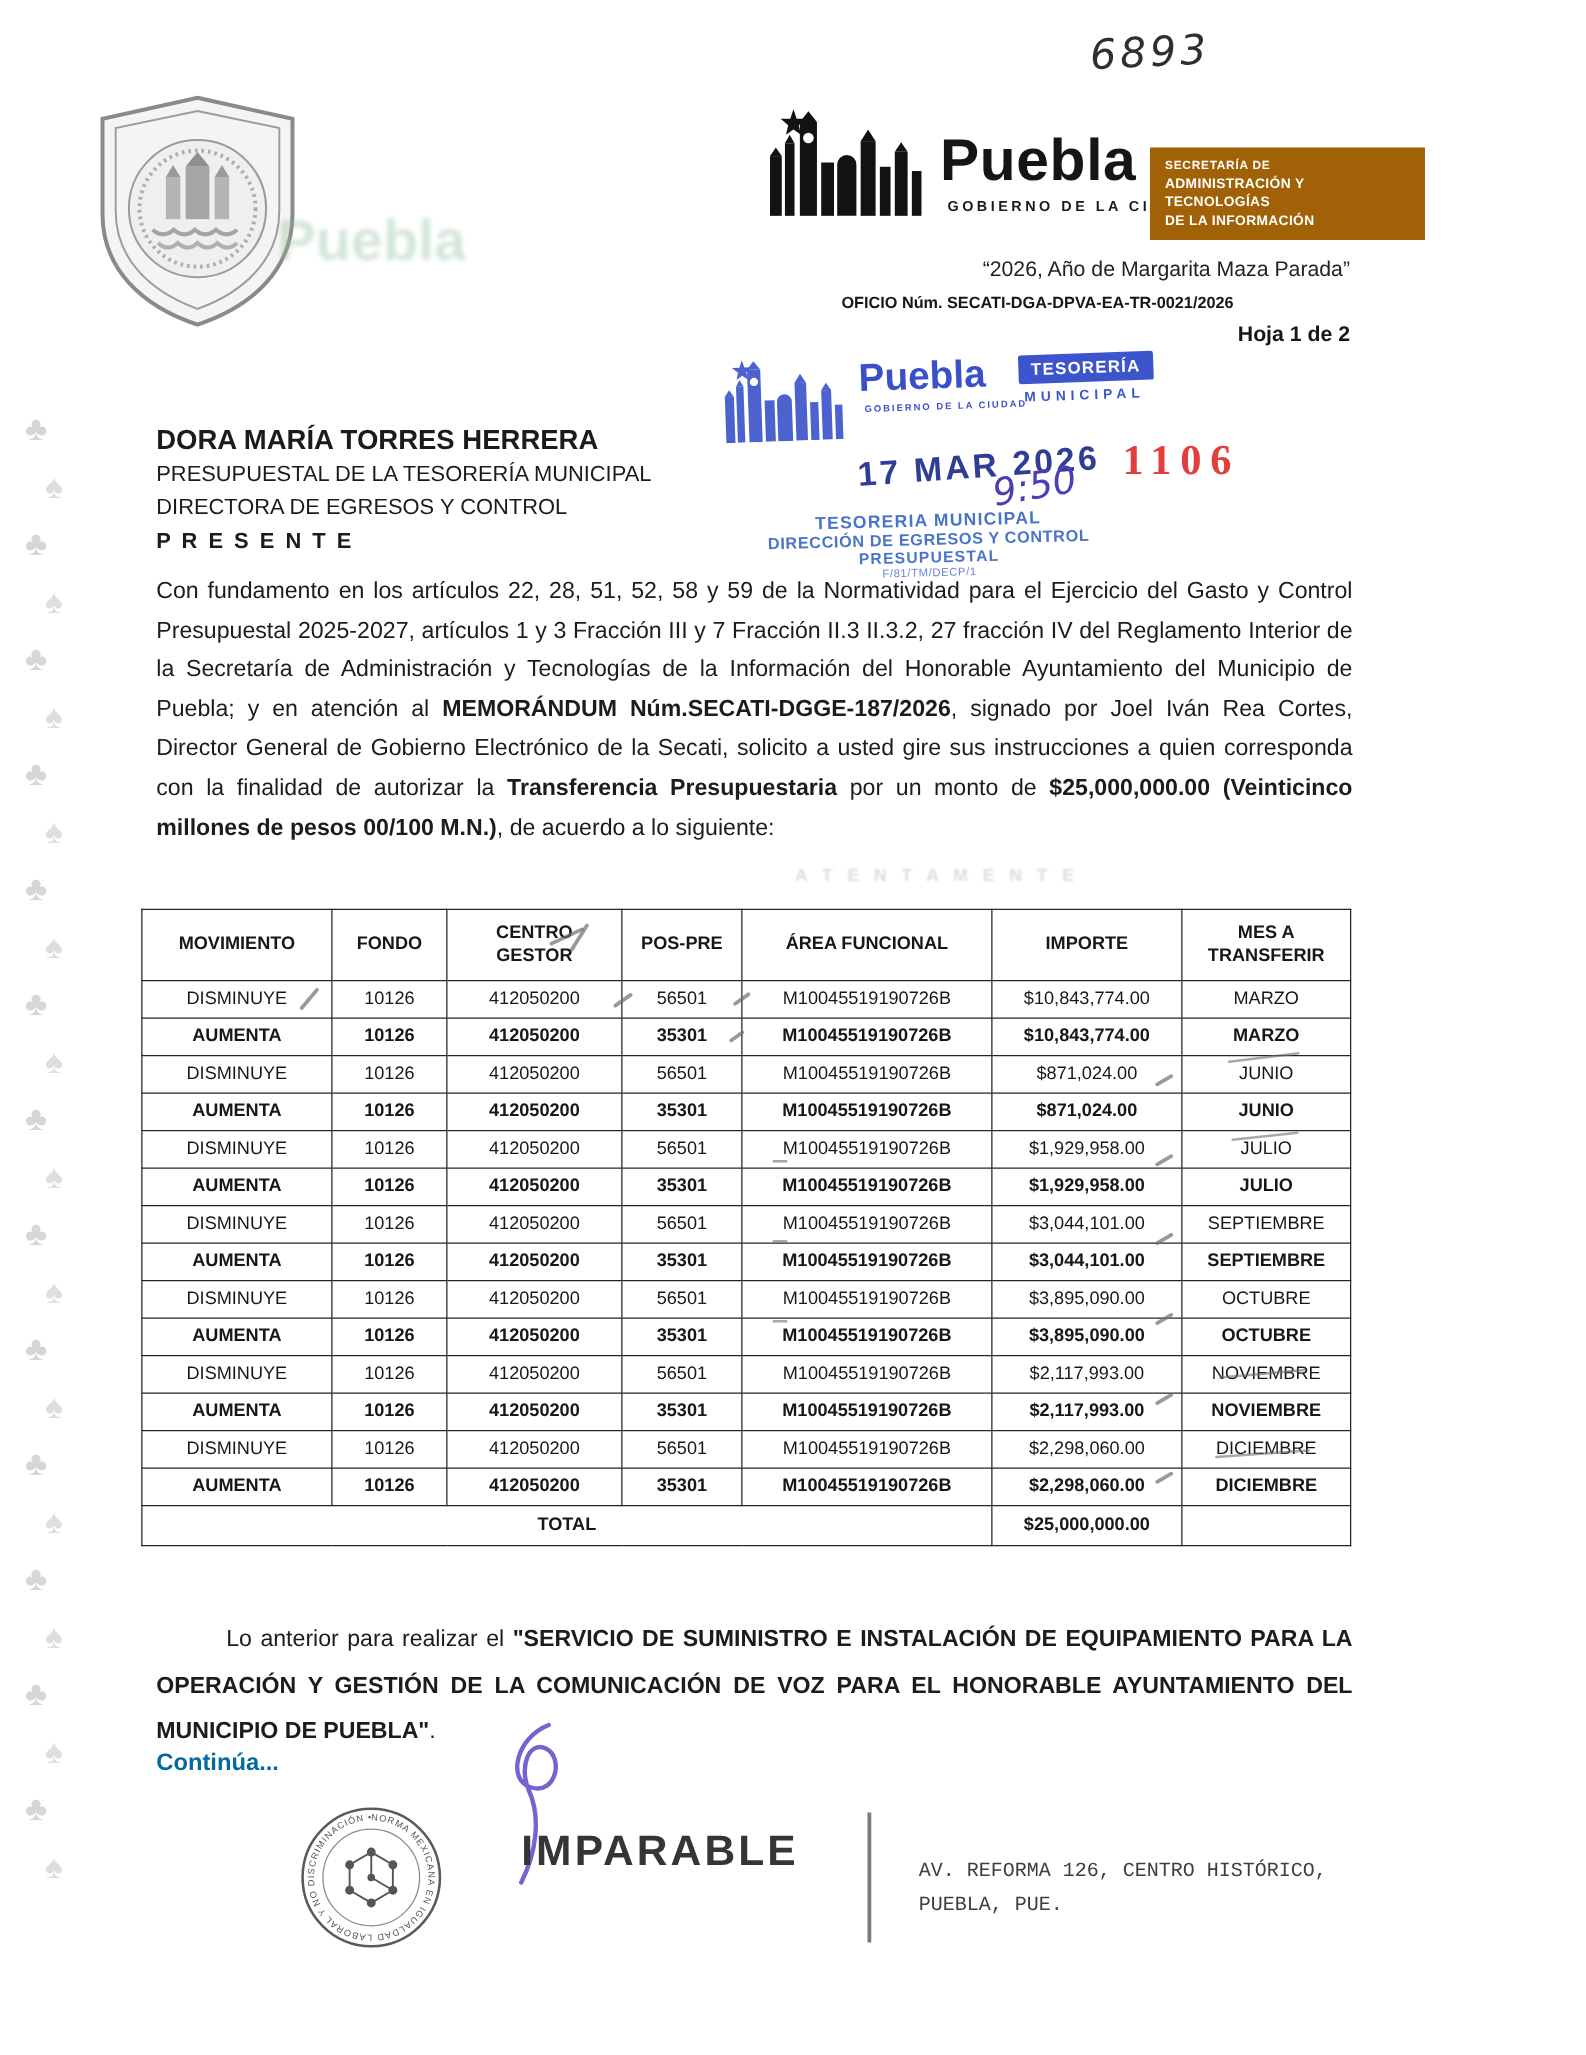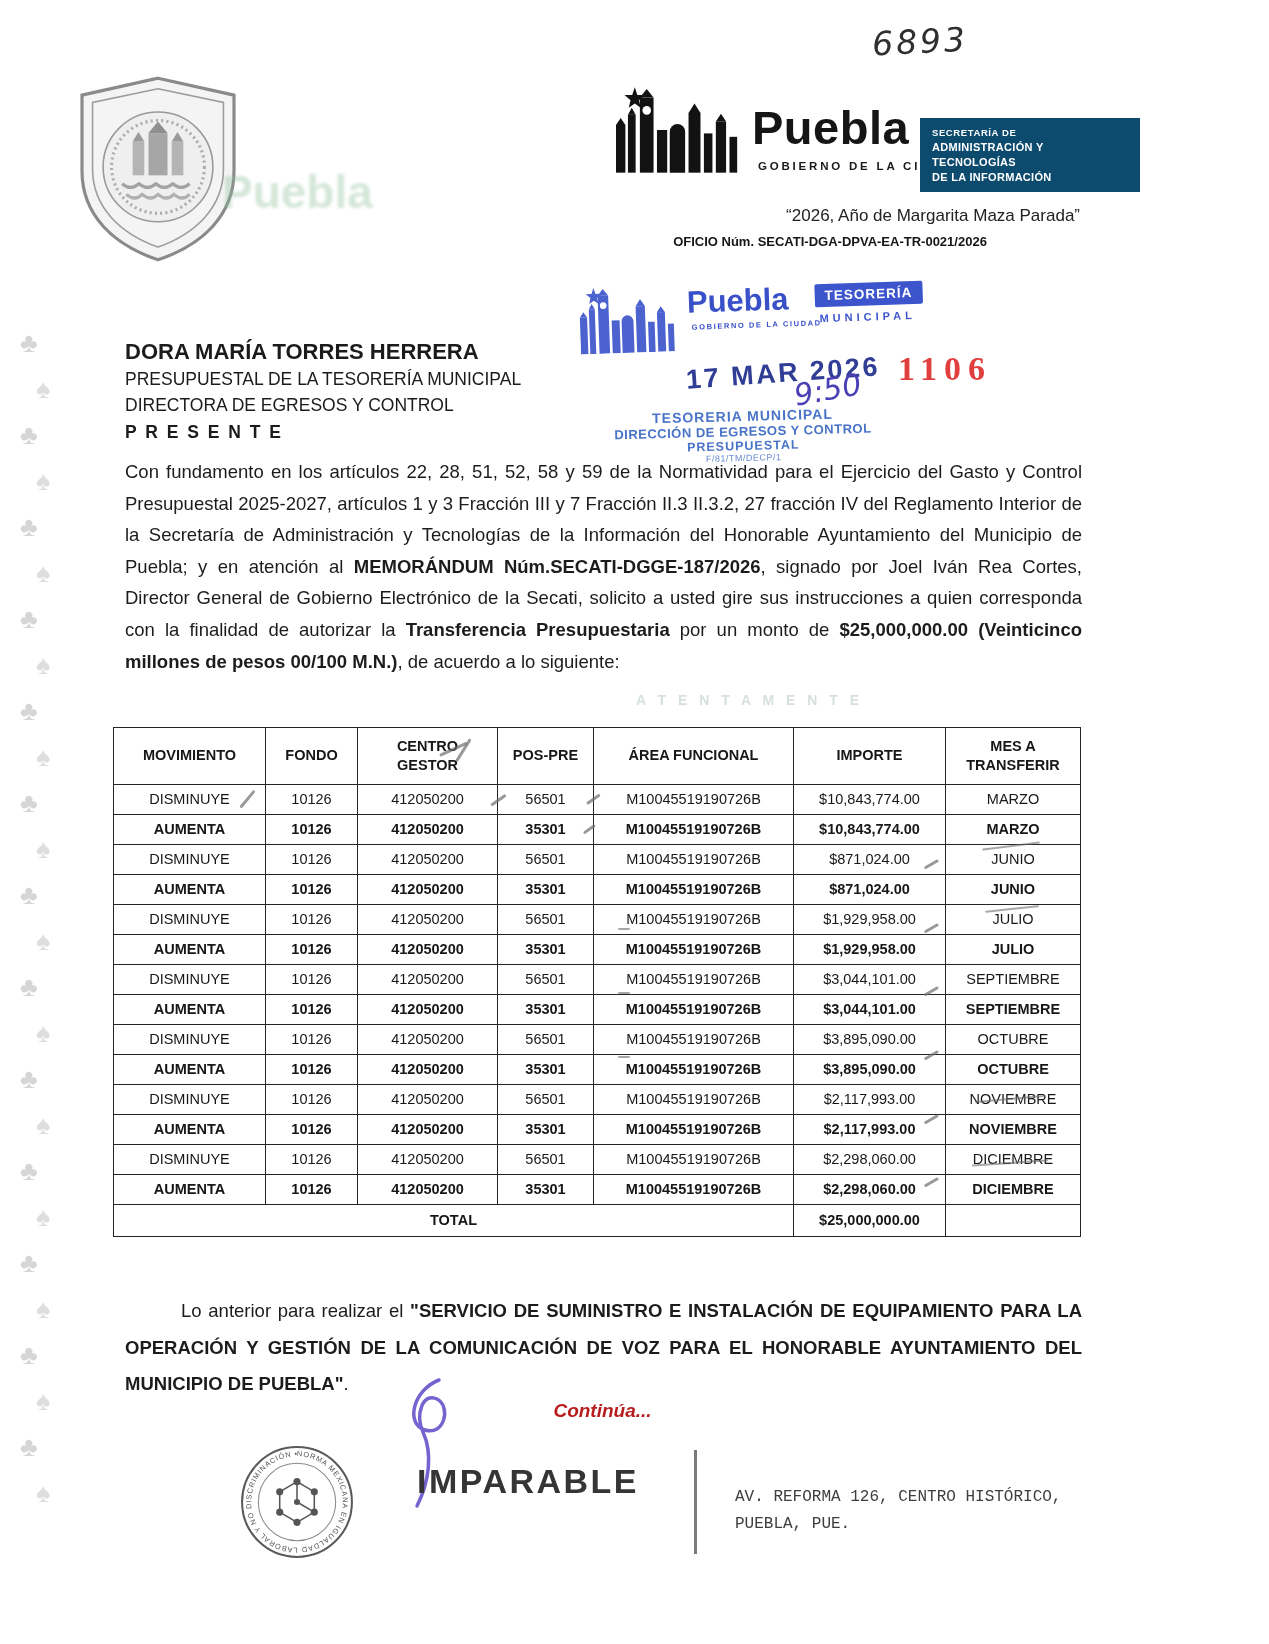--- a/index.html
+++ b/index.html
@@ -17,21 +17,21 @@
   .wmcol span:nth-child(even){margin-left:16px;color:#dedede;}
 
   
   .hand-folio{left:872px;top:22px;font-family:"DejaVu Sans",sans-serif;font-style:italic;
     font-size:33px;color:#2f2f2f;transform:rotate(-3deg);letter-spacing:3px;}
 
   
   .logo-icons{left:616px;top:86px;color:#121212;}
   .brand-word{left:752px;top:100px;font-size:47px;font-weight:700;letter-spacing:.5px;color:#151515;}
   .brand-tag{left:758px;top:160px;font-size:11.5px;font-weight:700;letter-spacing:2.8px;color:#1a1a1a;}
-  .sec-box{left:920px;top:118px;width:220px;background:#0c4a6e;color:#fff;padding:9px 10px 8px 12px;box-sizing:border-box;}
+  .sec-box{left:920px;top:118px;width:220px;background:#a16207;color:#fff;padding:9px 10px 8px 12px;box-sizing:border-box;}
   .sec-box .l1{font-size:9.5px;font-weight:700;letter-spacing:.6px;line-height:1.35;}
   .sec-box .l2{font-size:11px;font-weight:700;letter-spacing:.3px;line-height:1.35;}
 
   
   .hdr-right{left:580px;top:203px;width:500px;text-align:right;line-height:26px;}
   .hdr-right .quote{font-size:17px;color:#222;}
   .hdr-right .ofi{font-size:13px;font-weight:700;color:#161616;text-align:center;}
   .hdr-right .hoja{font-size:17px;font-weight:700;color:#161616;}
 
   
@@ -65,22 +65,22 @@
   
   .recipient{left:125px;top:339px;line-height:26.5px;}
   .recipient .name{font-size:22px;font-weight:700;}
   .recipient .line{font-size:17.5px;}
   .recipient .pres{font-size:17.5px;font-weight:700;letter-spacing:2px;}
 
   
   .para{left:125px;width:957px;text-align:justify;font-size:18.5px;line-height:31.6px;color:#1c1c1c;}
   .intro{top:456px;}
   .closing{top:1293px;line-height:36.5px;text-indent:56px;}
-  .continua{left:125px;top:1400px;width:955px;text-align:center;font-size:19px;
-    font-weight:700;font-style:italic;color:#b91c1c;}
+  .continua{left:125px;top:1400px;width:955px;text-align:left;font-size:19px;
+    font-weight:700;color:#0369a1;}
 
   
   .tblwrap{left:113px;top:727px;}
   table.transfer{border-collapse:collapse;table-layout:fixed;width:967px;
     font-family:"Liberation Sans",sans-serif;}
   table.transfer th,table.transfer td{border:1.6px solid #252525;text-align:center;
     vertical-align:middle;color:#171717;overflow:hidden;}
   table.transfer th{font-size:14.5px;font-weight:700;padding:9px 3px;white-space:pre-line;line-height:1.3;}
   table.transfer td{font-size:14.5px;padding:6.5px 3px;}
   table.transfer tr.bold-row td{font-weight:700;}
@@ -186,20 +186,21 @@
 
   <div class="abs sec-box">
     <div class="l1">SECRETARÍA DE</div>
     <div class="l2">ADMINISTRACIÓN Y TECNOLOGÍAS</div>
     <div class="l2">DE LA INFORMACIÓN</div>
   </div>
 
   <div class="abs hdr-right">
     <div class="quote">“2026, Año de Margarita Maza Parada”</div>
     <div class="ofi">OFICIO Núm. SECATI-DGA-DPVA-EA-TR-0021/2026</div>
+    <div class="hoja">Hoja 1 de 2</div>
   </div>
 
   <div class="abs stamp-wrap">
     <div class="stamp-logo">
       <svg width="100" height="66" viewBox="0 0 150 100" style="color:#3c55cc">
         <use href="#skyline"></use>
       </svg>
     </div>
     <div class="stamp-brand">Puebla</div>
     <div class="stamp-brand-tag">GOBIERNO DE LA CIUDAD</div>

